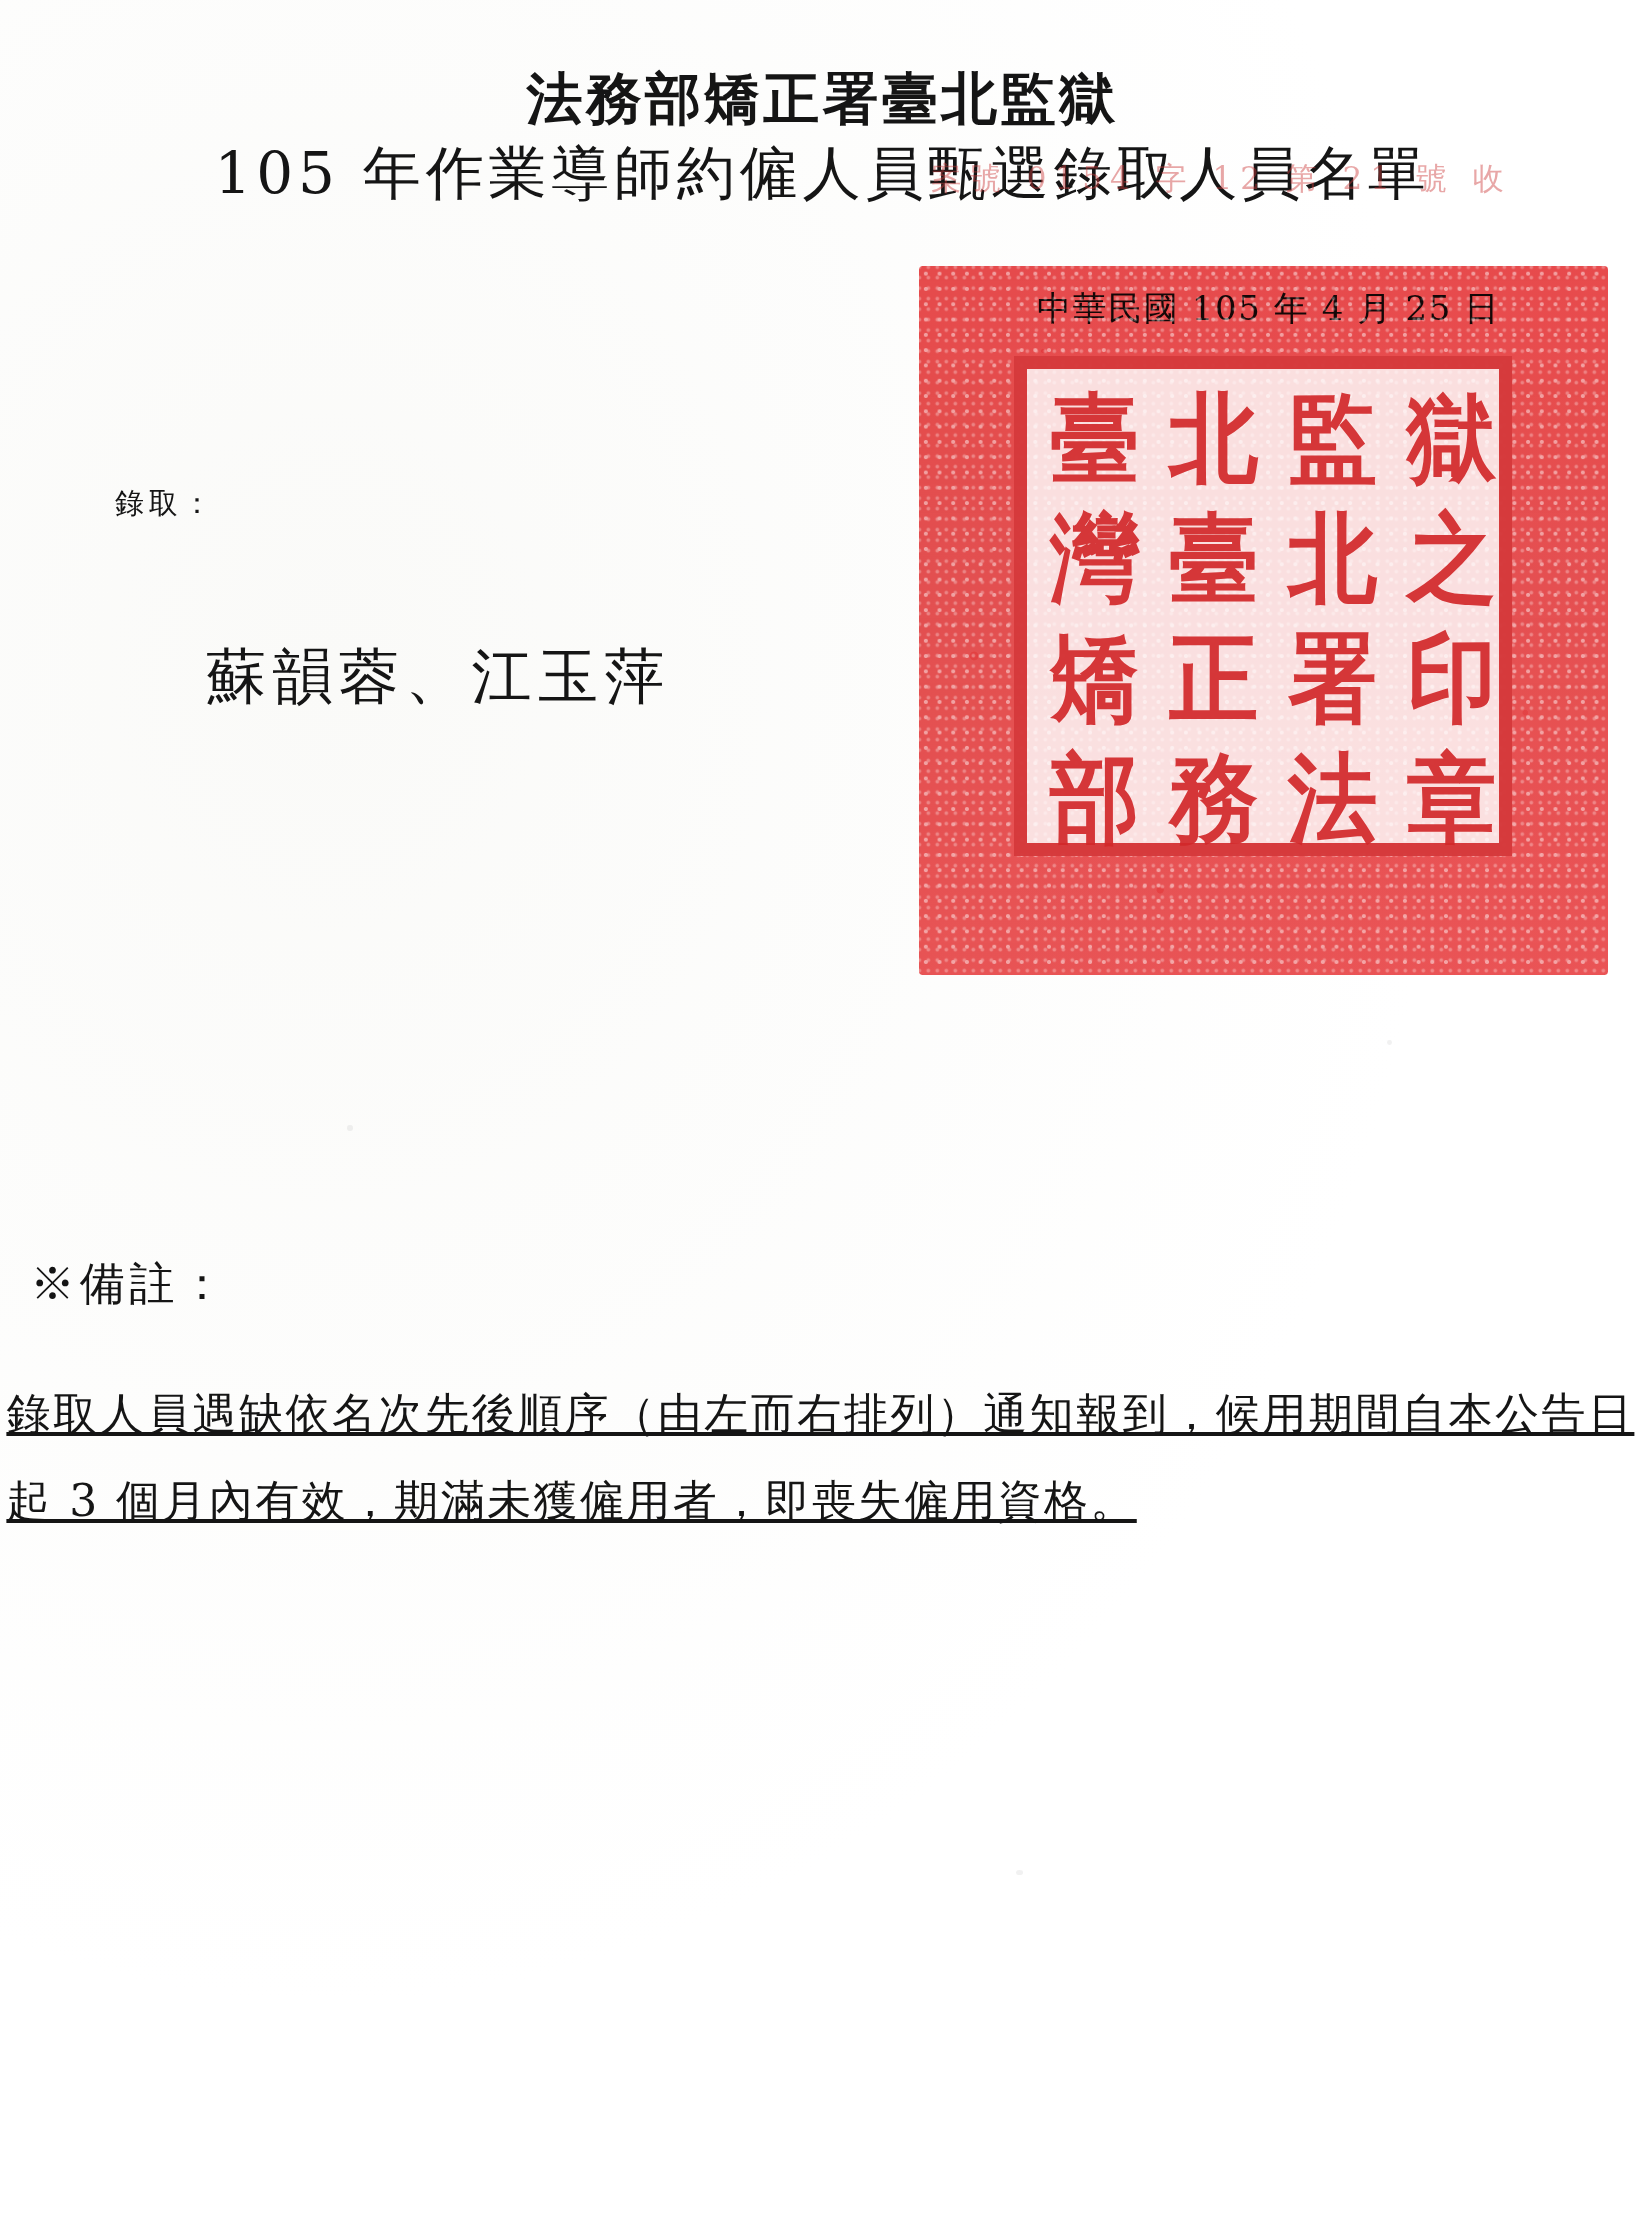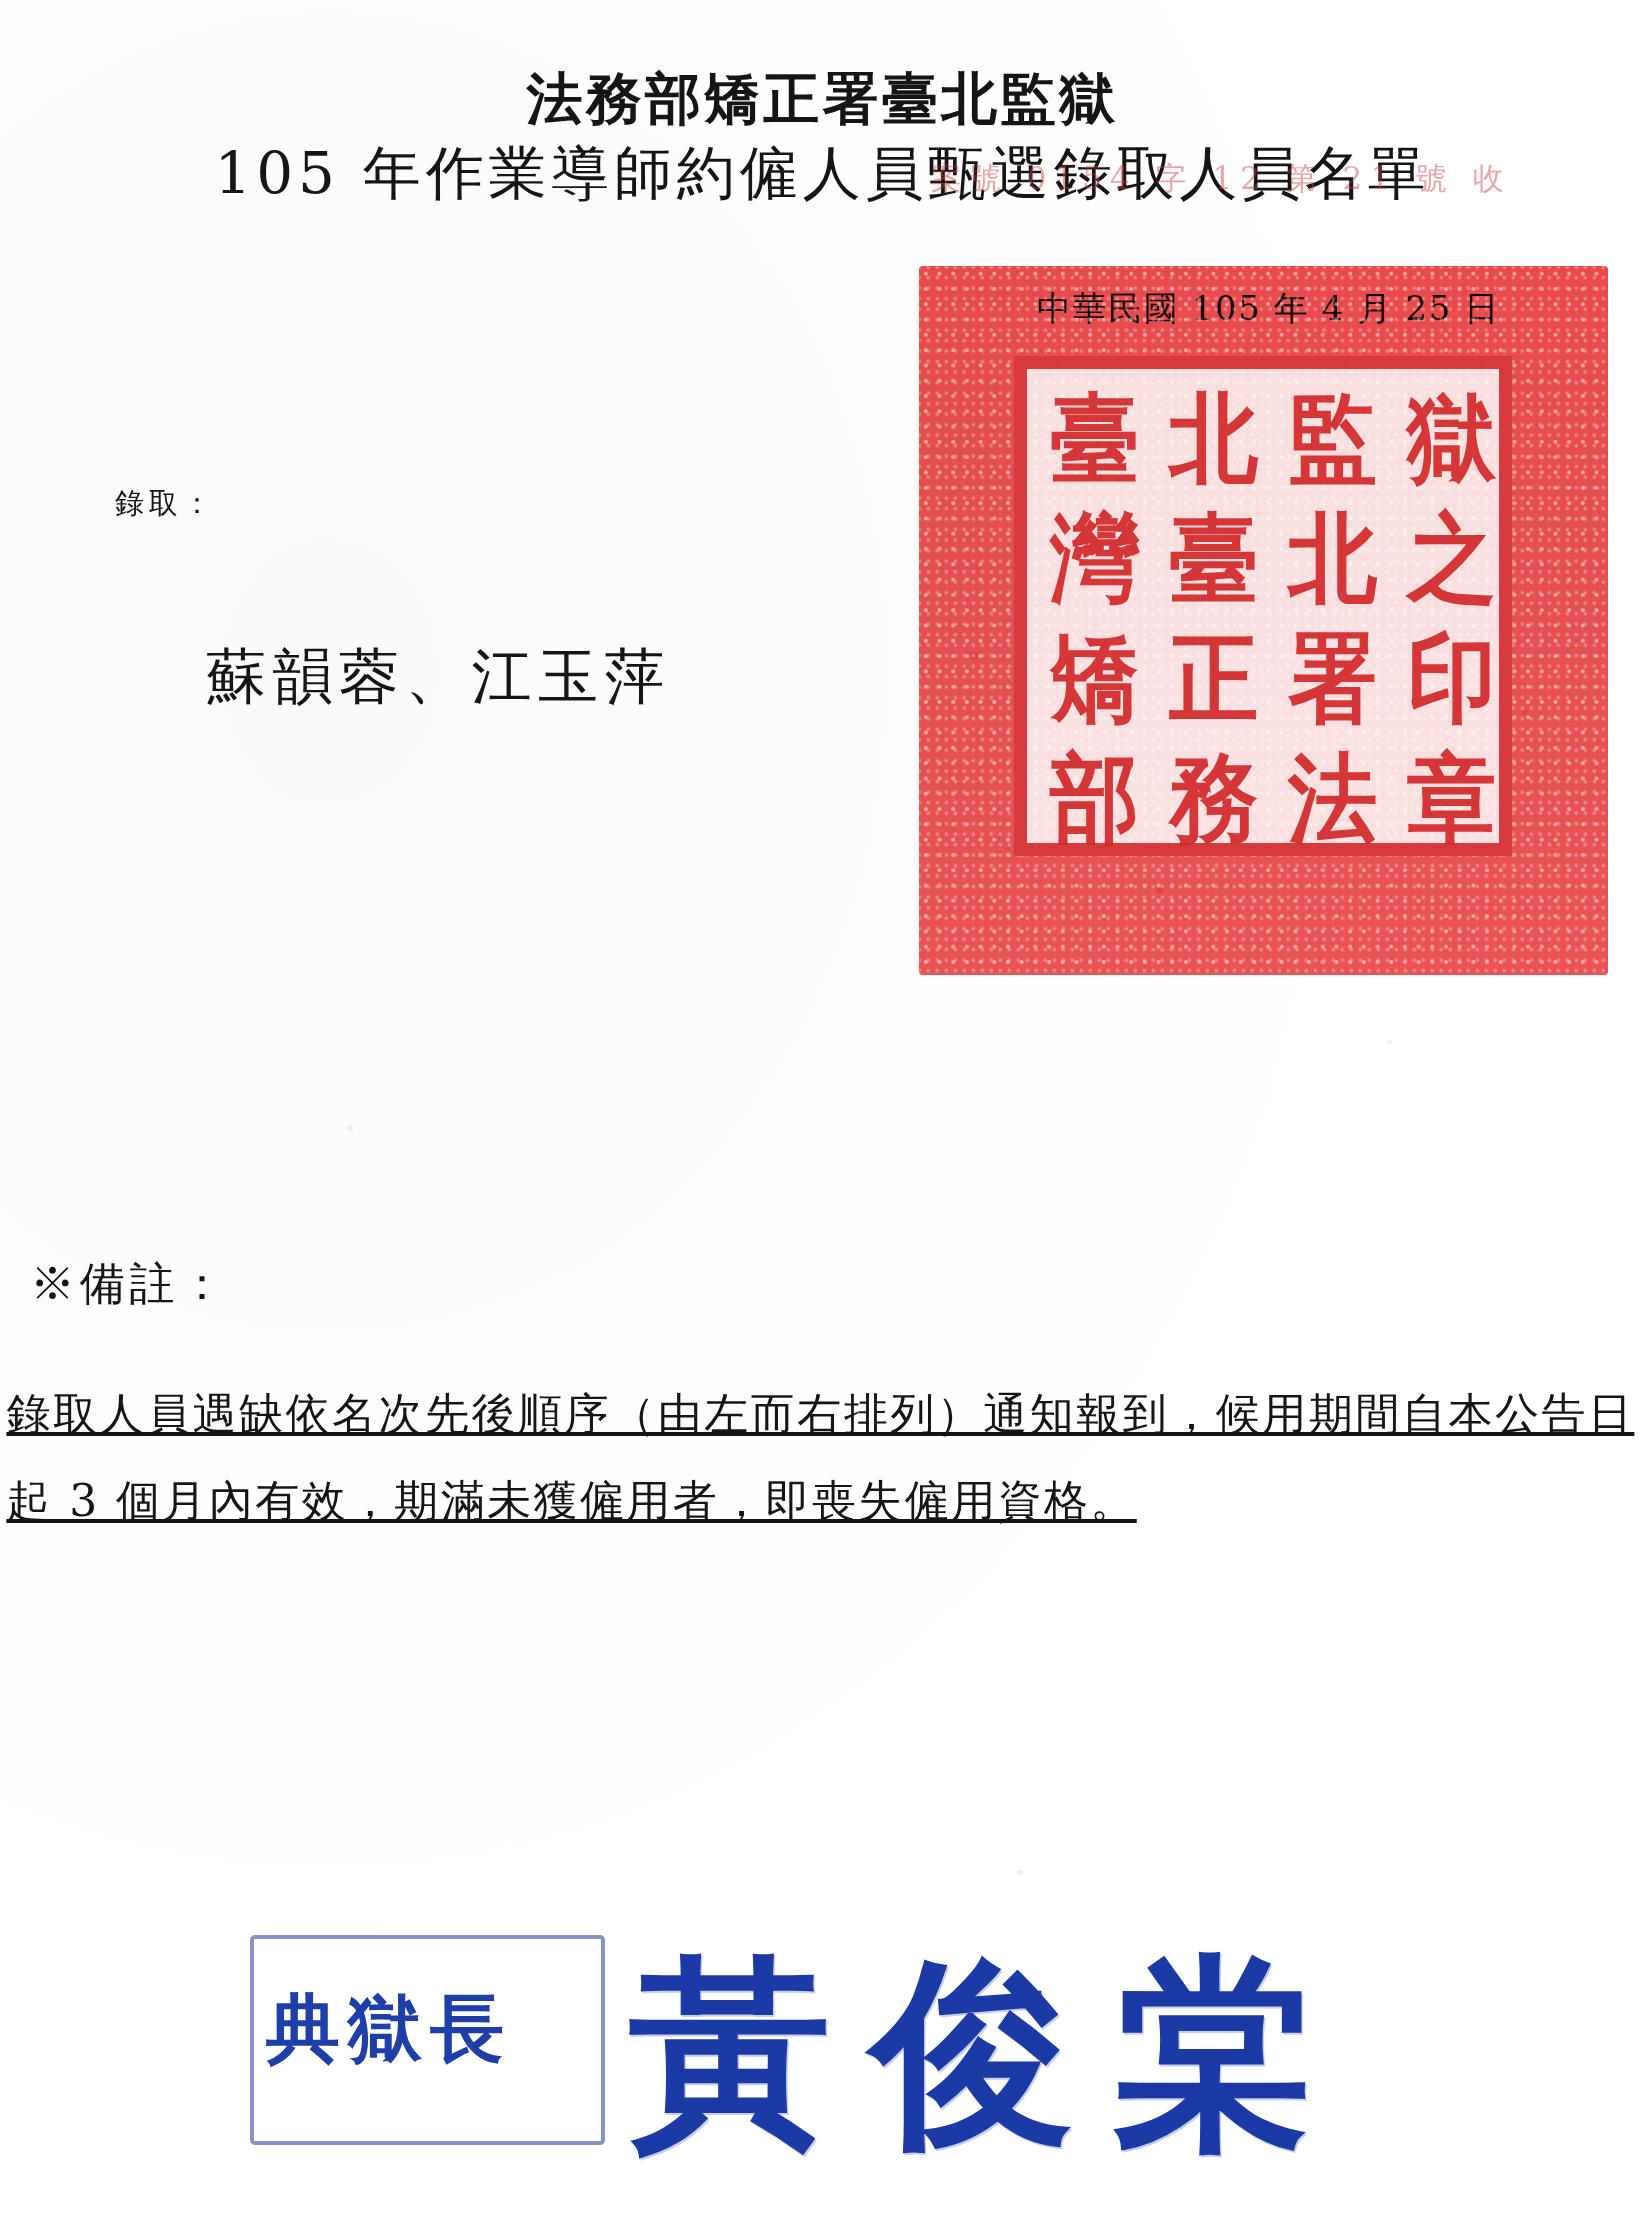--- a/index.html
+++ b/index.html
@@ -292,24 +292,19 @@
         <div class="seal-cell">署</div>
         <div class="seal-cell">印</div>
         <div class="seal-cell">部</div>
         <div class="seal-cell">務</div>
         <div class="seal-cell">法</div>
         <div class="seal-cell">章</div>
       </div>
     </div>
   </div>
 
-  <div class="sign-wrap">
-    <div class="sign-box"></div>
-    <div class="sign-title">典獄長</div>
-    <div class="sign-name">黃俊棠</div>
-  </div>
 
   <div class="artifact" style="left:347px;top:1125px;width:5.6px;height:5.6px;"></div>
   <div class="artifact" style="left:1016px;top:1870px;width:7.3px;height:4.8px;"></div>
   <div class="artifact" style="left:1387px;top:1040px;width:4.8px;height:4.8px;"></div>
 
 </div>
 
 
 </body></html>

